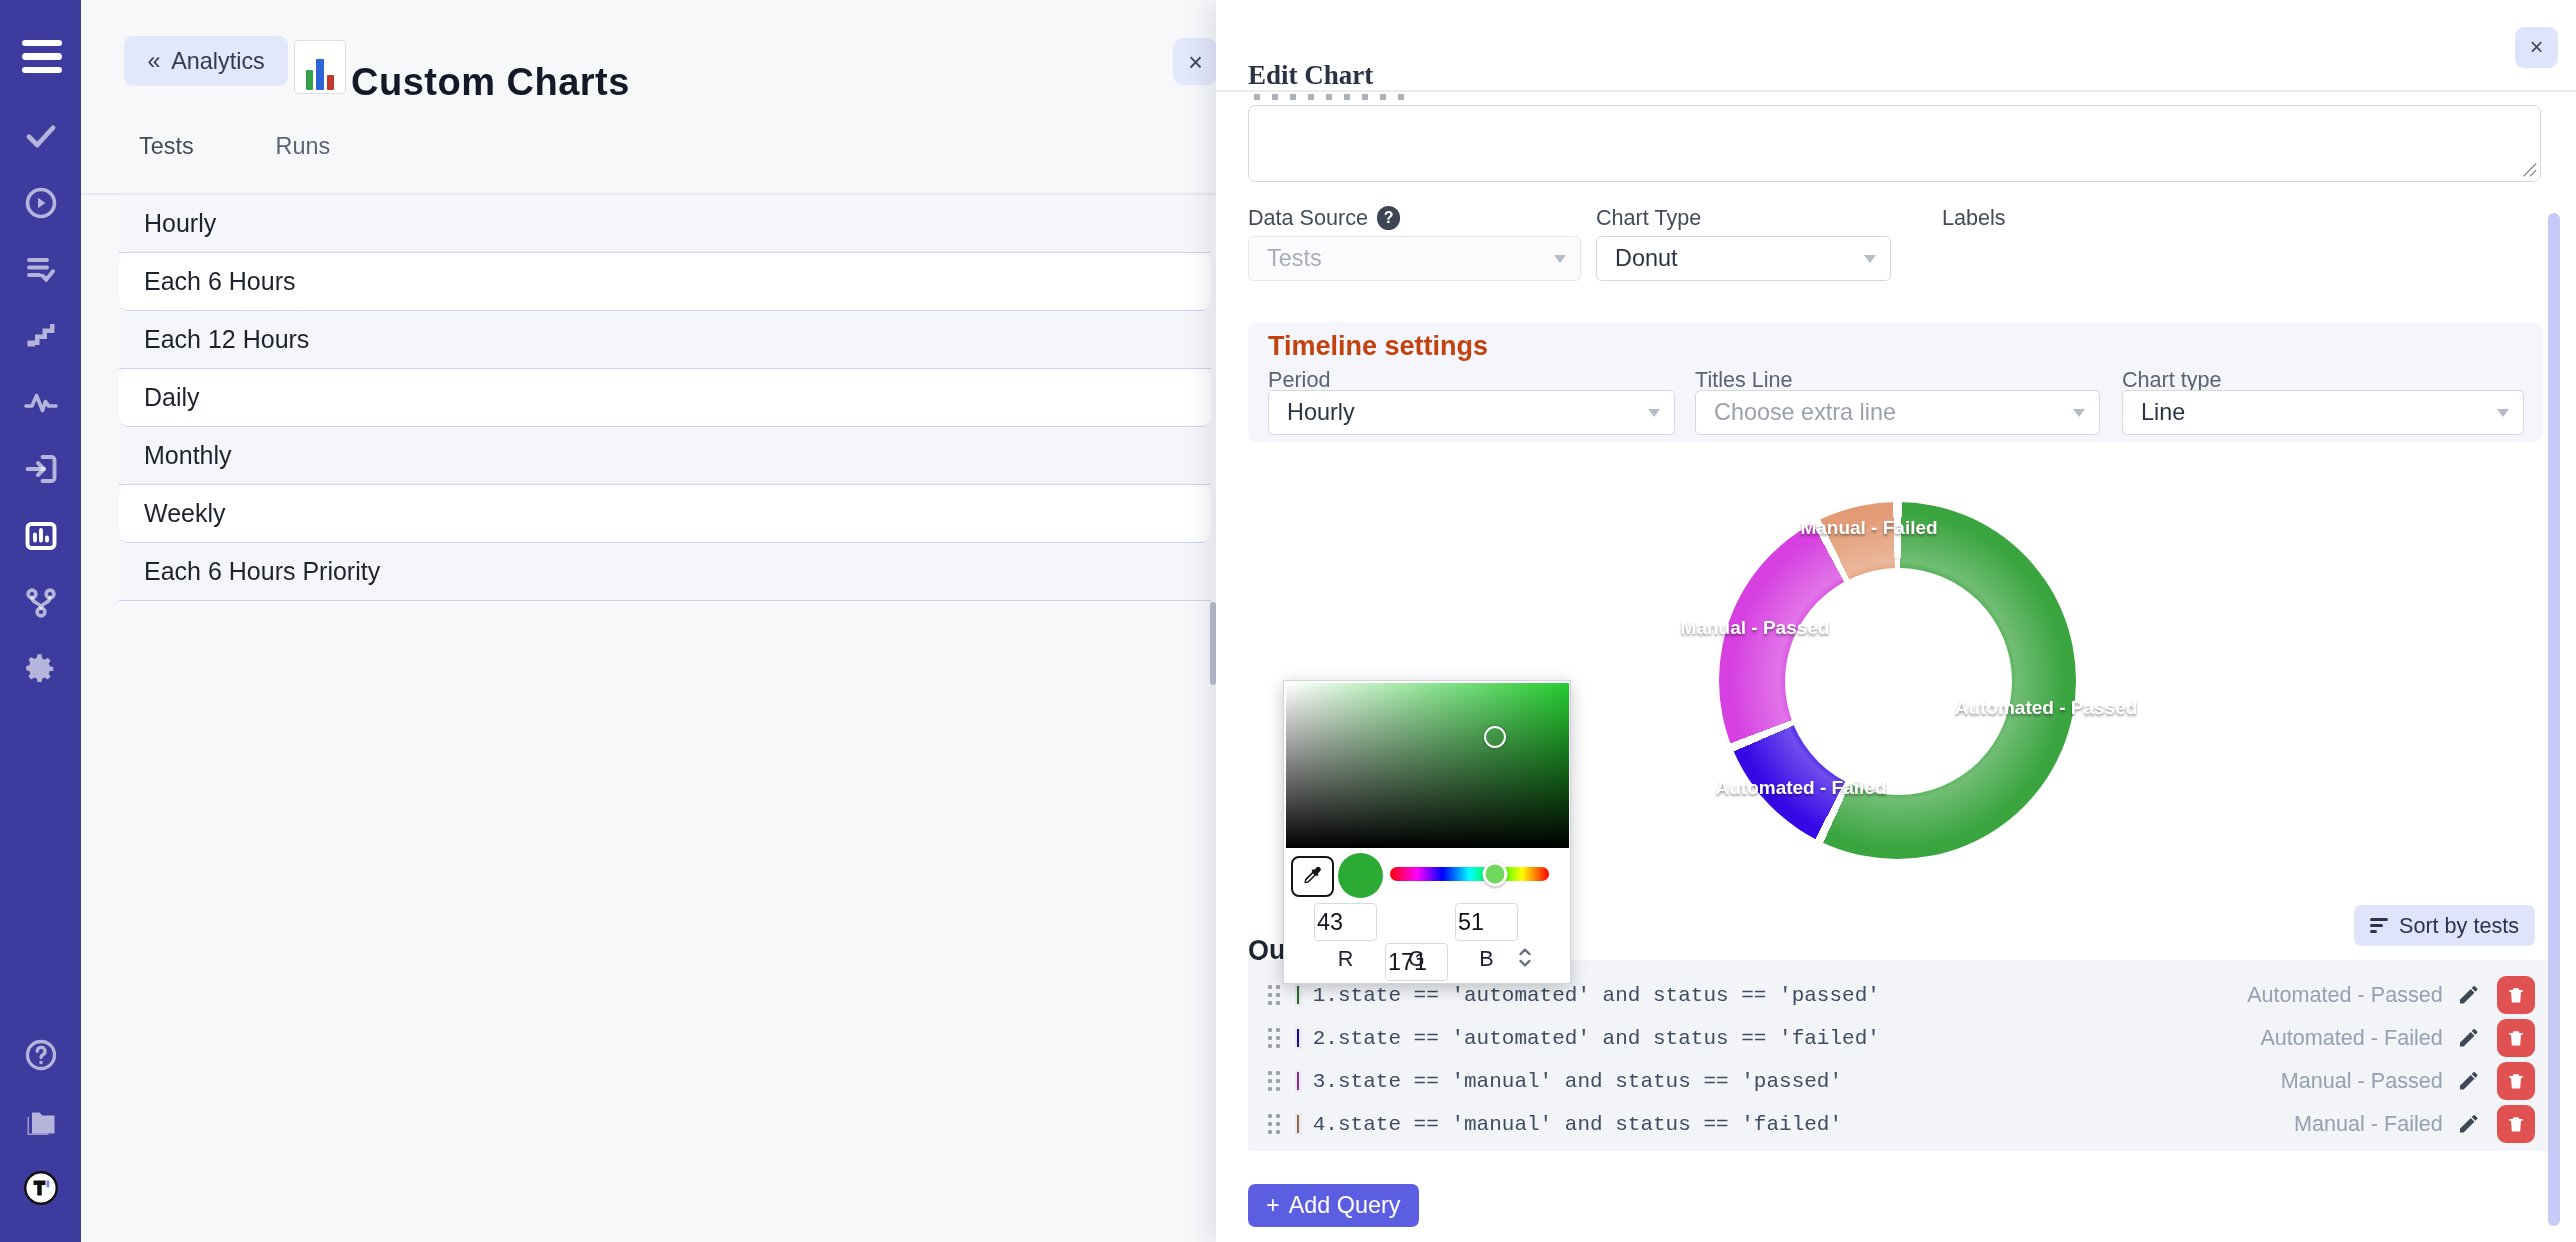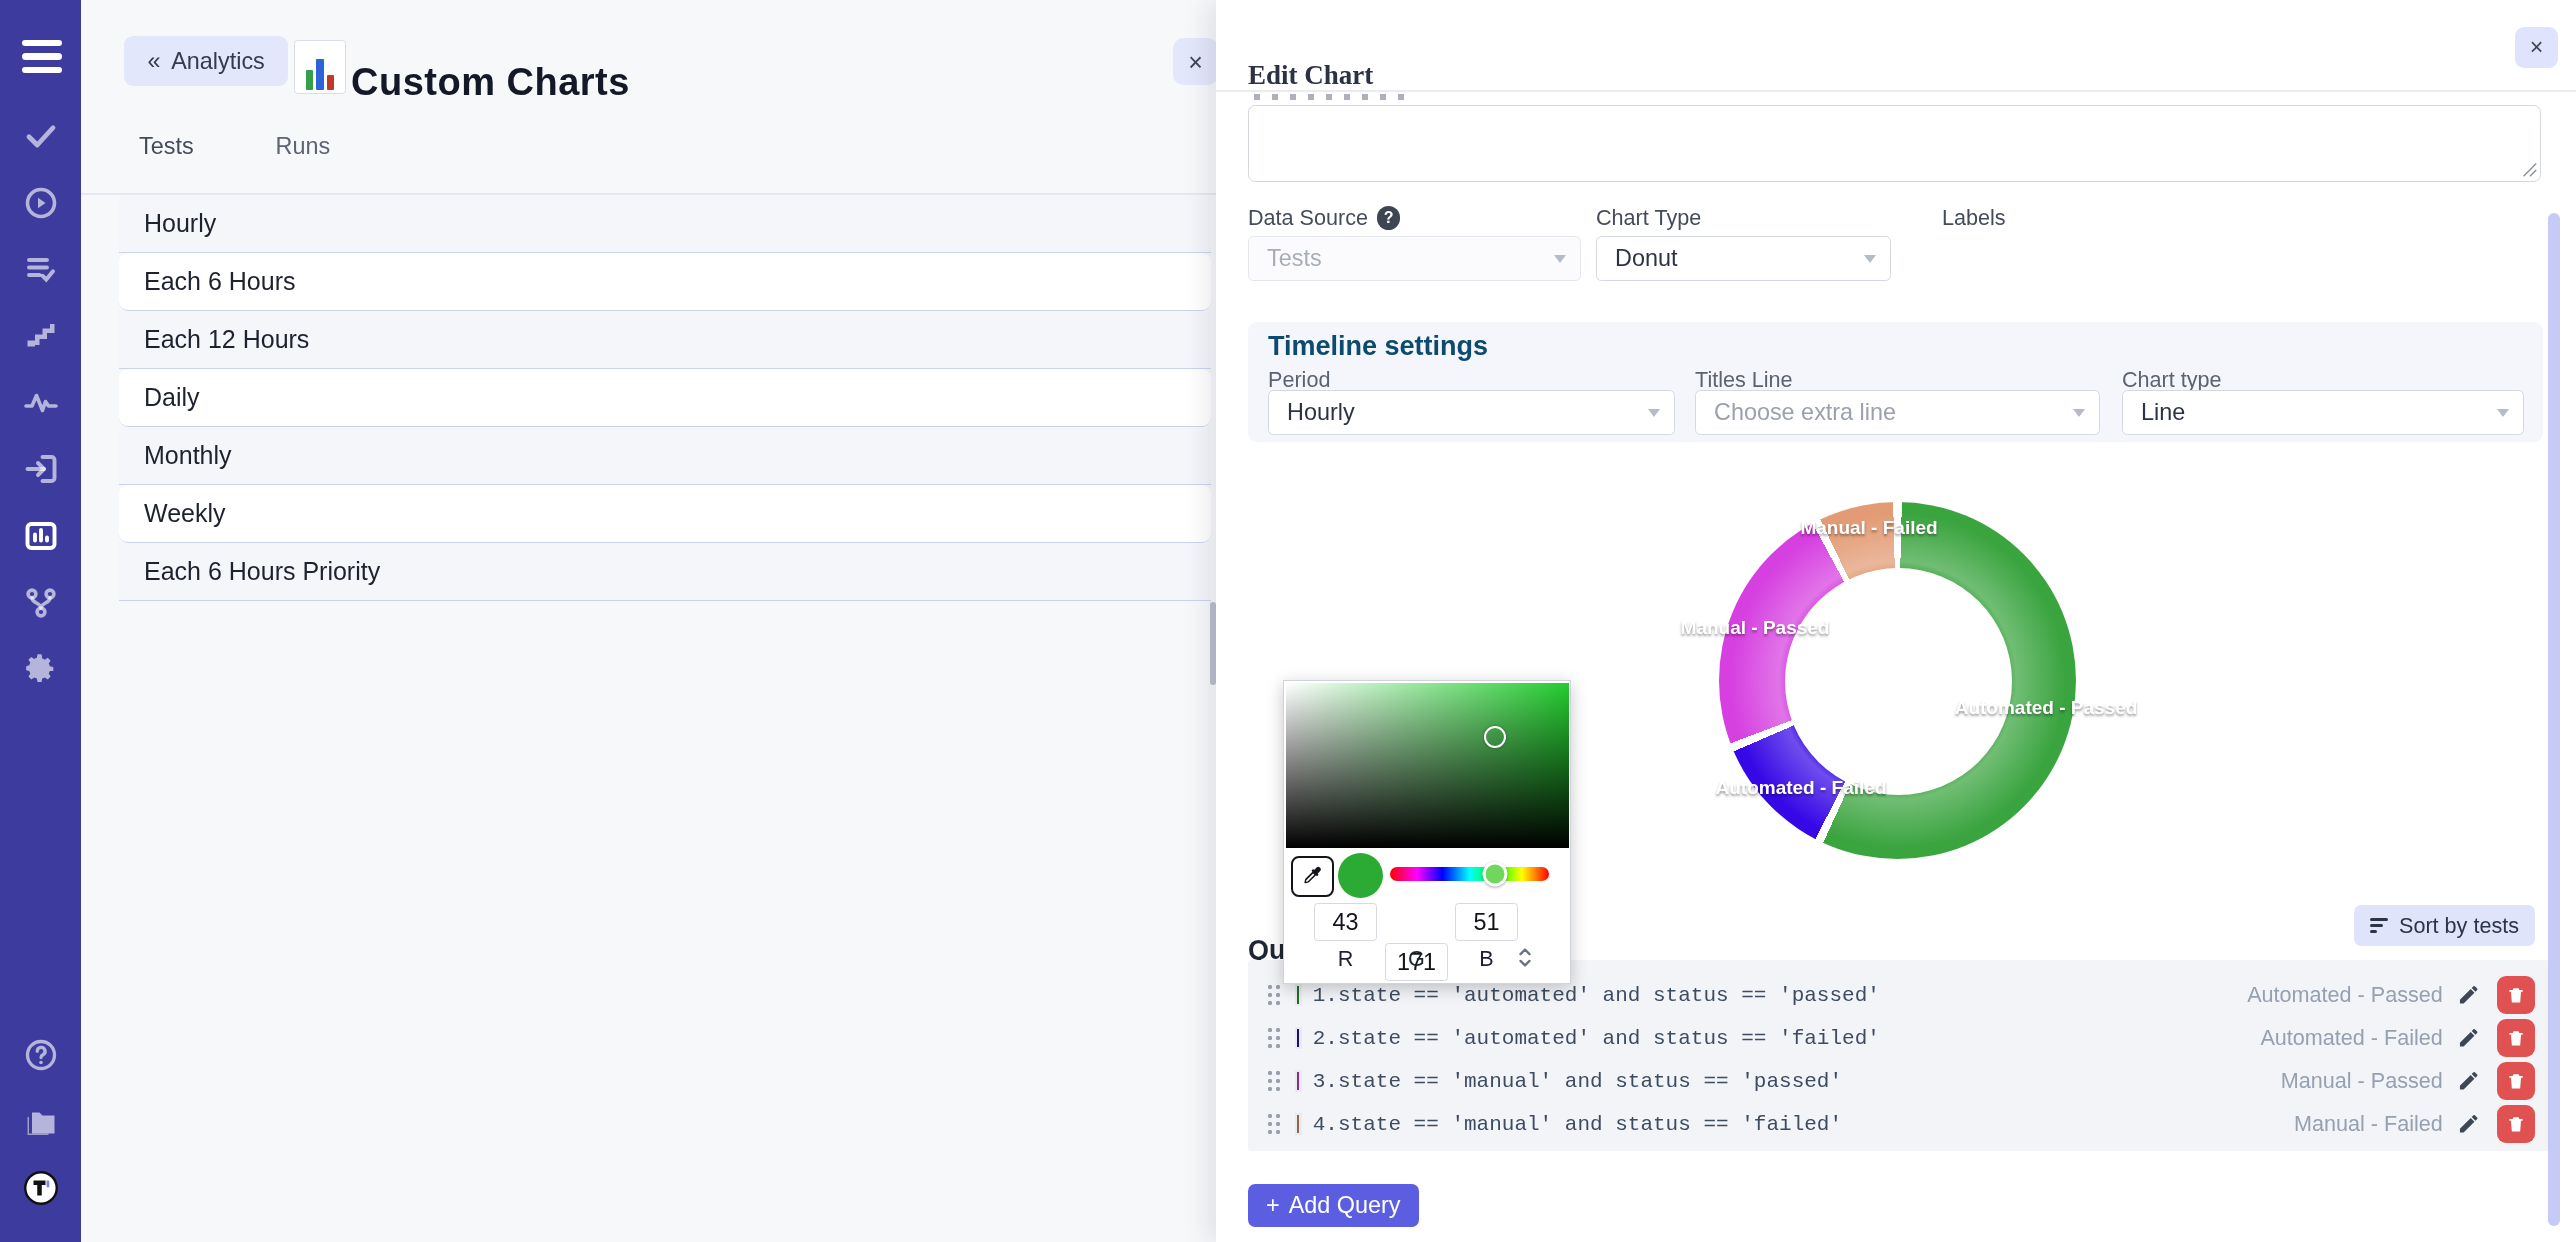--- a/index.html
+++ b/index.html
@@ -59,21 +59,21 @@
   .help-dot{width:23.4px;height:23.4px;border-radius:50%;background:#3e4553;color:#fff;font-size:16px;font-weight:700;
             display:inline-flex;align-items:center;justify-content:center;cursor:pointer;}
   .select{position:absolute;height:45px;border:1.8px solid #d4d8e0;border-radius:5.4px;background:#fff;
           font-size:23.4px;color:#2c3444;display:flex;align-items:center;padding:0 18px;box-sizing:border-box;cursor:pointer;}
   .select .caret{position:absolute;right:14.4px;top:50%;margin-top:-3.6px;width:0;height:0;
                  border-left:6.3px solid transparent;border-right:6.3px solid transparent;border-top:8px solid #b6bcc6;}
   .select.disabled{background:#fbfbfd;border-color:#e4e7ec;color:#a8aeb9;cursor:default;}
   .select .placeholder{color:#9aa1ad;}
 
   .timeline-box{position:absolute;left:32px;top:322px;width:1295px;height:120px;background:#f5f6fc;border-radius:9px;}
-  .tl-title{position:absolute;left:20px;top:9px;font-size:27px;font-weight:700;color:#0c4a6e;}
+  .tl-title{position:absolute;left:20px;top:9px;font-size:27px;font-weight:700;color:#c2410c;}
   .tl-label{position:absolute;top:45px;font-size:21.6px;color:#5b6370;}
   .tl-select{top:68px;}
 
   
   .donut-wrap{position:absolute;left:503px;top:502px;width:357px;height:357px;}
   .donut{position:absolute;inset:0;border-radius:50%;}
   .donut::before{content:"";position:absolute;inset:0;border-radius:50%;
                  background:radial-gradient(circle,rgba(255,255,255,0) 106px,rgba(255,255,255,.28) 119px,rgba(255,255,255,0) 168px);}
   .donut-hole{position:absolute;left:50%;top:50%;width:227px;height:227px;margin:-113px 0 0 -113px;border-radius:50%;background:#fff;}
   .donut-label{position:absolute;transform:translate(-50%,-50%);font-size:19px;font-weight:700;color:#fff;
@@ -113,21 +113,21 @@
   .sat-pointer{position:absolute;left:74%;top:33%;width:18px;height:18px;border:2.7px solid #fff;border-radius:50%;
                transform:translate(-50%,-50%);box-shadow:0 0 2.7px rgba(0,0,0,.4);}
   .eyedropper{position:absolute;left:7.2px;top:175px;width:43px;height:41px;background:#fff;border:2.7px solid #14151a;
               border-radius:8px;cursor:pointer;display:flex;align-items:center;justify-content:center;color:#14151a;}
   .cur-color{position:absolute;left:54px;top:172px;width:45px;height:45px;border-radius:50%;cursor:pointer;}
   .hue{position:absolute;left:106px;top:186px;width:159px;height:14.4px;border-radius:7.2px;cursor:pointer;
        background:linear-gradient(to right,#f00 0%,#f0f 17%,#00f 33%,#0ff 50%,#0f0 67%,#ff0 83%,#f00 100%);}
   .hue-thumb{position:absolute;left:66%;top:50%;width:25px;height:25px;border-radius:50%;background:#6fd85c;
              border:3.6px solid #fff;transform:translate(-50%,-50%);box-shadow:0 0.9px 2.7px rgba(0,0,0,.35);box-sizing:border-box;}
   .rgb-input{position:absolute;top:222px;width:63px;height:38px;border:1.8px solid #d6d9df;border-radius:3.6px;
-             text-align:center;font-size:23.4px;font-family:"Liberation Sans",sans-serif;color:#14151a;box-sizing:border-box;}
+             font-size:23.4px;font-family:"Liberation Sans",sans-serif;color:#14151a;box-sizing:border-box;}
   .rgb-label{position:absolute;top:265px;width:63px;text-align:center;font-size:21.6px;color:#1d222e;}
   .fmt-toggle{position:absolute;left:231px;top:263px;width:20px;height:27px;color:#6a7280;cursor:pointer;}
 </style>
 </head>
 <body>
 
 <div id="app">
 
   <nav class="rail">
     <div class="burger">

